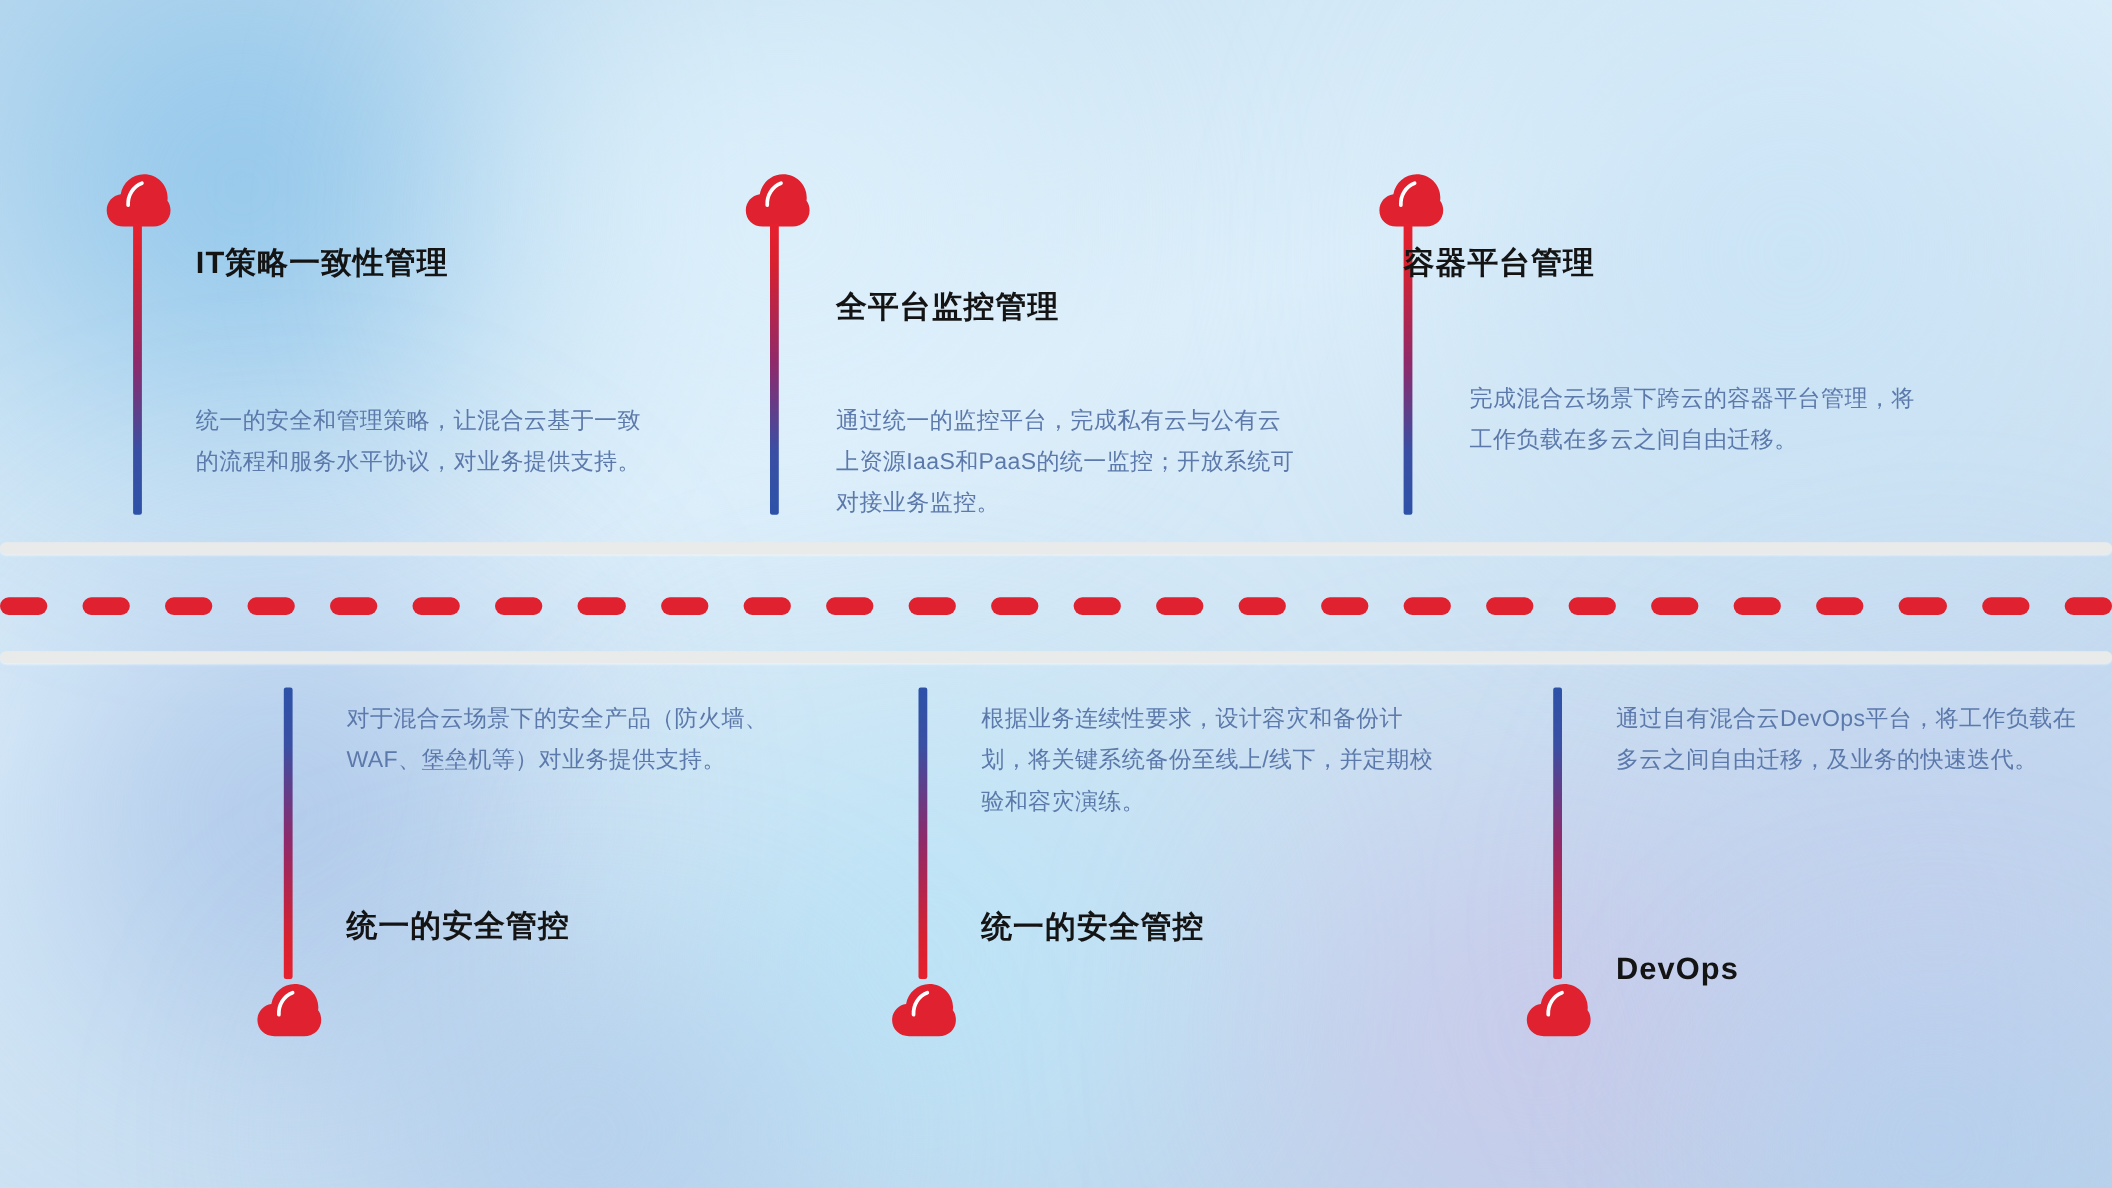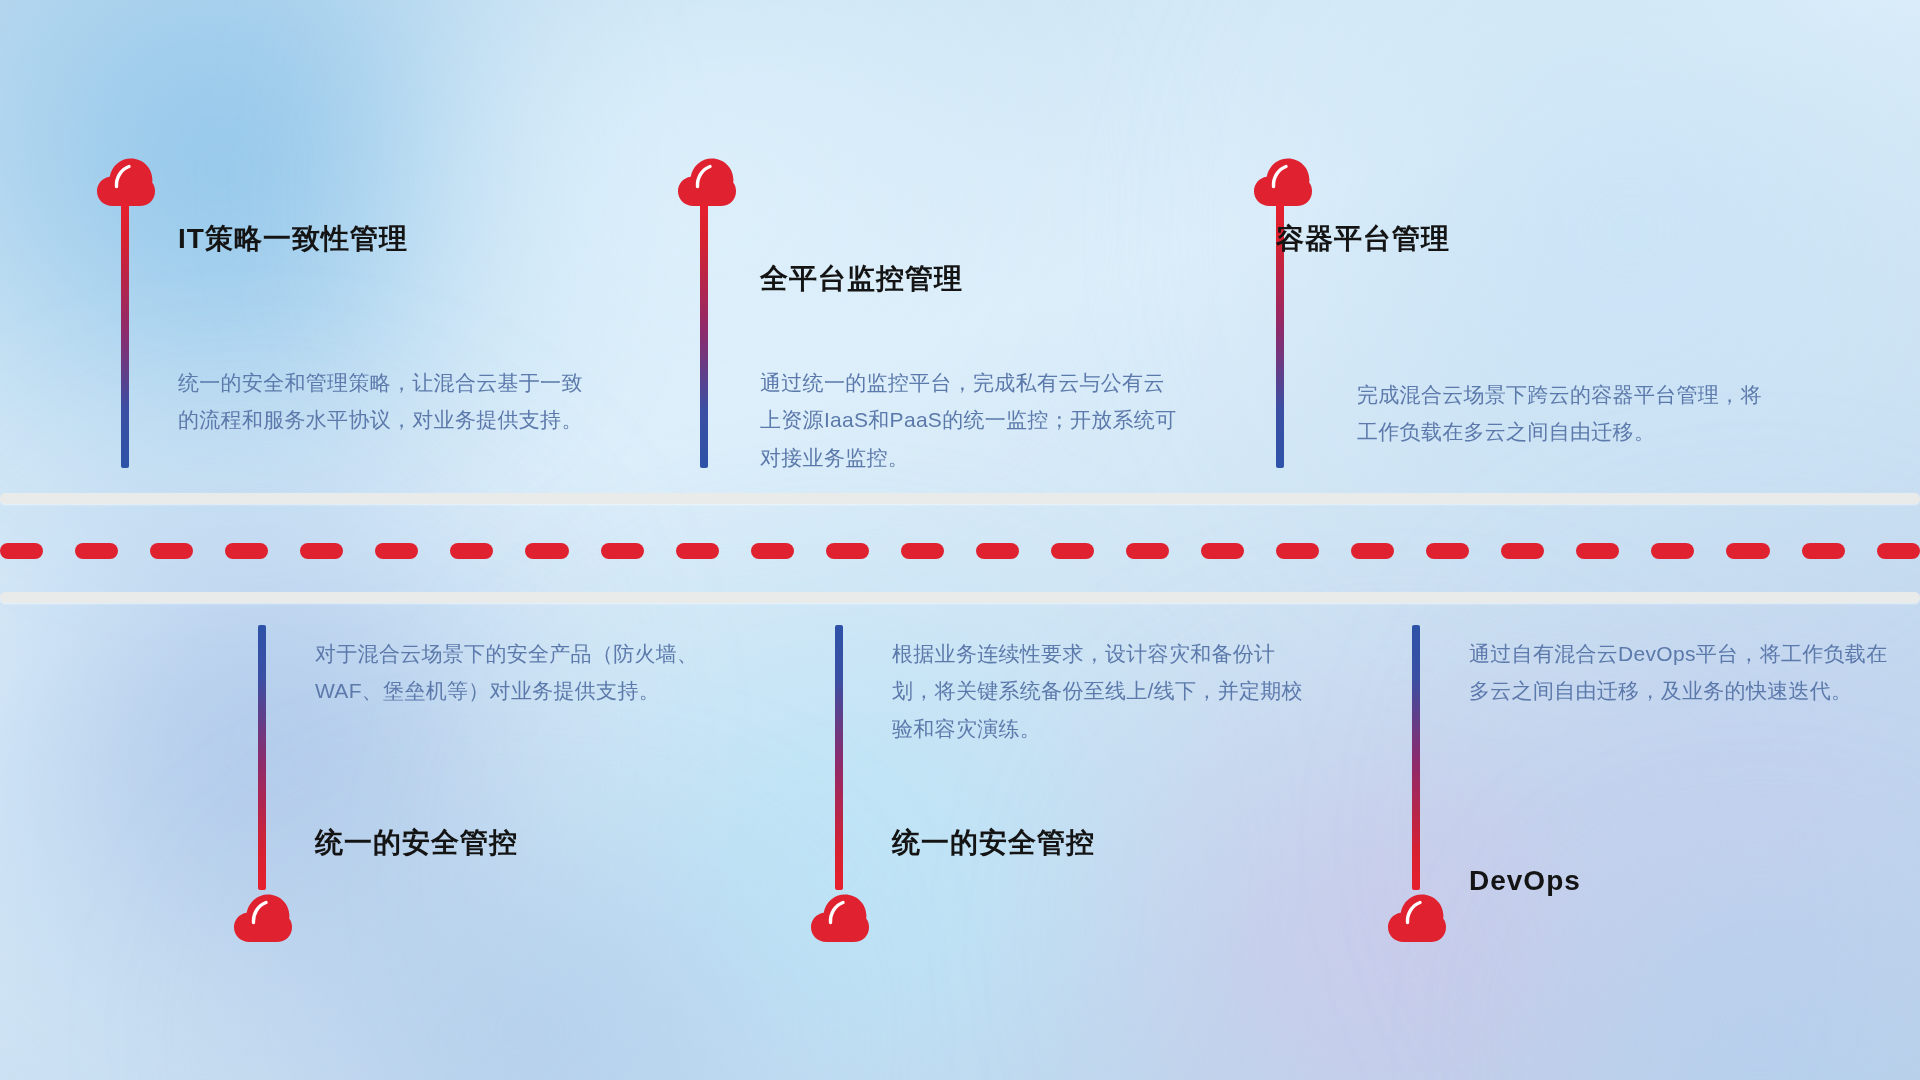--- a/index.html
+++ b/index.html
@@ -101,21 +101,21 @@
 
   <div class="col">
     <div class="cloud" style="left:1252px;top:157px;">
       <svg viewBox="0 0 62 50" width="62" height="50">
         <path d="M17.5,49 C8.6,49 2,42.6 2,34.3 C2,26.8 7.4,20.7 14.7,19.7 C16.6,9.2 25.3,1.5 35.9,1.5 C47.8,1.5 57.4,11 57.4,22.7 C57.4,23.6 57.3,24.5 57.2,25.4 C59.3,27.8 60,31.3 60,34.4 C60,42.6 53.4,49 44.5,49 Z" fill="#e0212f"></path>
         <path d="M21.5,29.5 C21.0,20.5 26.0,12.5 34.0,9.5" stroke="#ffffff" stroke-width="3.4" stroke-linecap="round" fill="none"></path>
       </svg>
     </div>
     <div class="bar bar-top" style="left:1276px;top:203px;height:265px;"></div>
     <div class="title t3" style="left:1276px;">容器平台管理</div>
-    <div class="para" style="left:1336px;top:376px;width:420px;margin-left:21px;">完成混合云场景下跨云的容器平台管理，将工作负载在多云之间自由迁移。</div>
+    <div class="para" style="left:1336px;top:344px;width:420px;">完成混合云场景下跨云的容器平台管理，将工作负载在多云之间自由迁移。</div>
   </div>
 
   <div class="road-rail rail-top"></div>
   <div class="road-dashes" id="dash-row">
       <div class="dash" style="width: 43.0769px; background: rgb(224, 33, 47); margin-right: 32px;"></div>
       <div class="dash" style="width: 43.0769px; background: rgb(224, 33, 47); margin-right: 32px;"></div>
       <div class="dash" style="width: 43.0769px; background: rgb(224, 33, 47); margin-right: 32px;"></div>
       <div class="dash" style="width: 43.0769px; background: rgb(224, 33, 47); margin-right: 32px;"></div>
       <div class="dash" style="width: 43.0769px; background: rgb(224, 33, 47); margin-right: 32px;"></div>
       <div class="dash" style="width: 43.0769px; background: rgb(224, 33, 47); margin-right: 32px;"></div>

